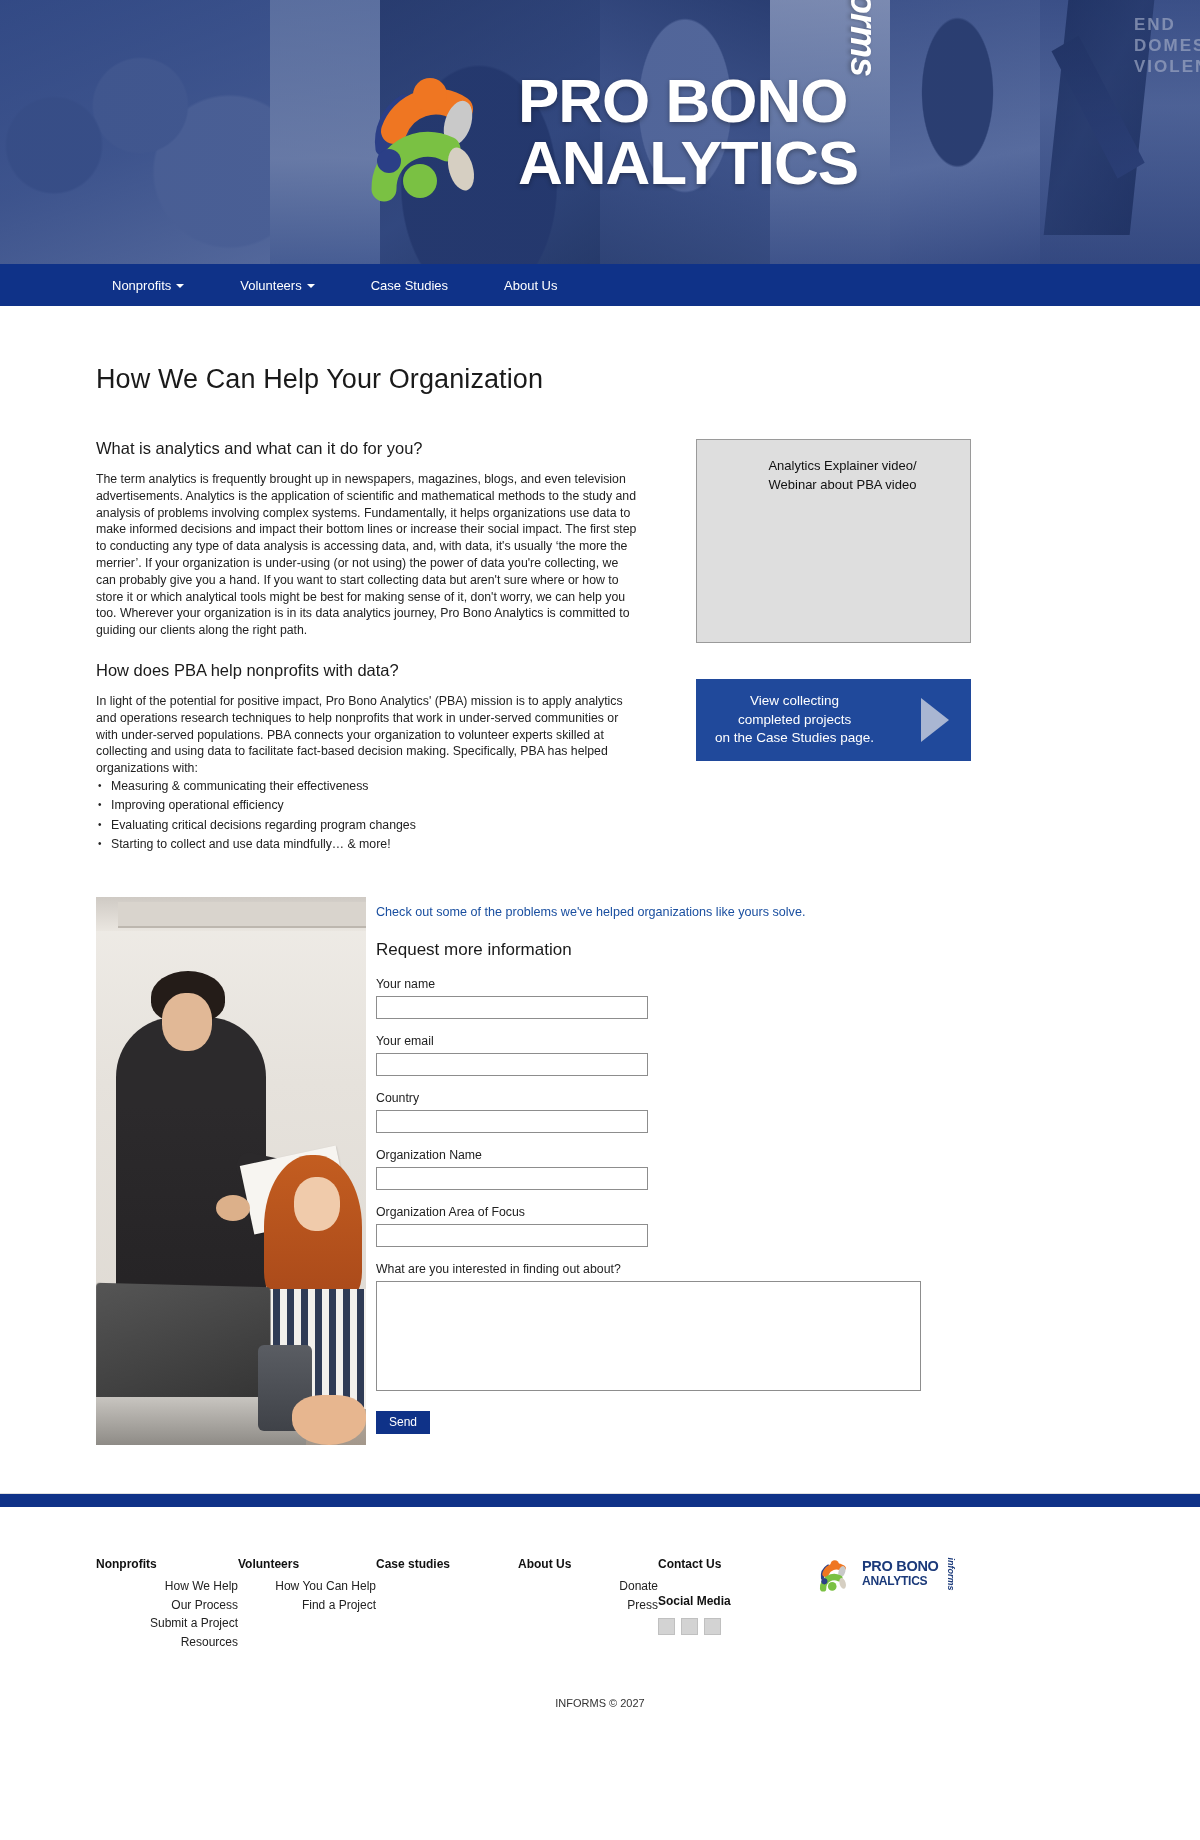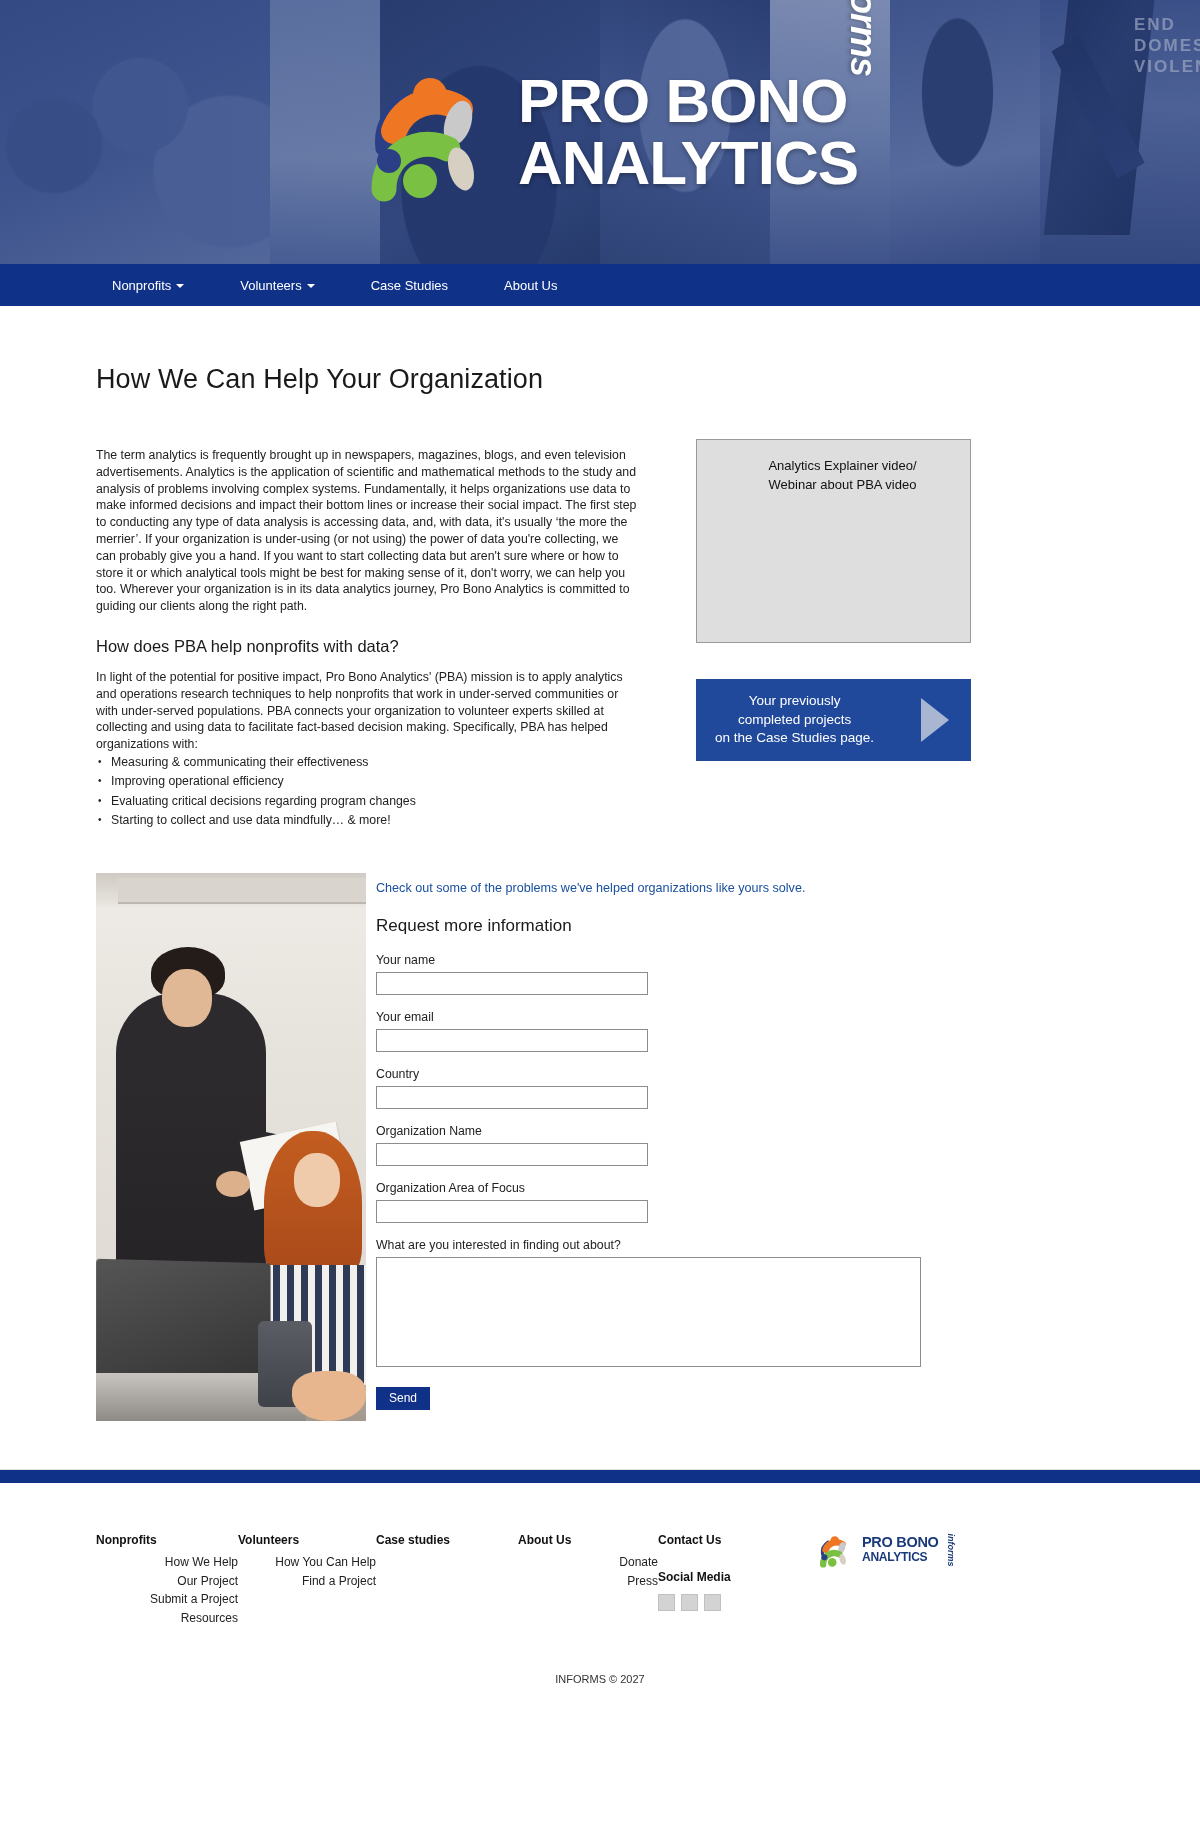--- a/index.html
+++ b/index.html
@@ -355,40 +355,41 @@
   <a class="nav-item" href="#"><span>Case Studies</span></a>
   <a class="nav-item" href="#"><span>About Us</span></a>
 </div>
 
 <div class="page">
   <div class="container">
     <h1 class="page-title">How We Can Help Your Organization</h1>
 
     <div class="two-col">
       <div class="col-left">
+        <h2 class="sect">What is analytics and what can it do for you?</h2>
         <p class="body">The term analytics is frequently brought up in newspapers, magazines, blogs, and even television advertisements. Analytics is the application of scientific and mathematical methods to the study and analysis of problems involving complex systems. Fundamentally, it helps organizations use data to make informed decisions and impact their bottom lines or increase their social impact. The first step to conducting any type of data analysis is accessing data, and, with data, it's usually ‘the more the merrier’. If your organization is under-using (or not using) the power of data you're collecting, we can probably give you a hand. If you want to start collecting data but aren't sure where or how to store it or which analytical tools might be best for making sense of it, don't worry, we can help you too. Wherever your organization is in its data analytics journey, Pro Bono Analytics is committed to guiding our clients along the right path.</p>
 
         <h2 class="sect">How does PBA help nonprofits with data?</h2>
         <p class="body" style="margin-bottom:0">In light of the potential for positive impact, Pro Bono Analytics' (PBA) mission is to apply analytics and operations research techniques to help nonprofits that work in under-served communities or with under-served populations. PBA connects your organization to volunteer experts skilled at collecting and using data to facilitate fact-based decision making. Specifically, PBA has helped organizations with:</p>
         <ul class="bullets">
           <li>Measuring &amp; communicating their effectiveness</li>
           <li>Improving operational efficiency</li>
           <li>Evaluating critical decisions regarding program changes</li>
           <li>Starting to collect and use data mindfully… &amp; more!</li>
         </ul>
       </div>
 
       <div class="col-right">
         <div class="video-box">
           <div>Analytics Explainer video/</div>
           <div>Webinar about PBA video</div>
         </div>
         <div class="cta-box">
           <div class="cta-text">
-            <div>Your previously</div>
+            <div>View collecting</div>
             <div>completed projects</div>
             <div>on the Case Studies page.</div>
           </div>
           <span class="cta-arrow"></span>
         </div>
       </div>
     </div>
 
     <div class="mid">
       <div class="photo">
@@ -446,21 +447,21 @@
       </div>
     </div>
   </div>
 
   <div class="footer-wrap">
     <div class="footer-bar"></div>
     <div class="footer-cols">
       <div class="fcol fc1">
         <div class="fhead">Nonprofits</div>
         <a href="#">How We Help</a>
-        <a href="#">Our Project</a>
+        <a href="#">Our Process</a>
         <a href="#">Submit a Project</a>
         <a href="#">Resources</a>
       </div>
       <div class="fcol fc2">
         <div class="fhead">Volunteers</div>
         <a href="#">How You Can Help</a>
         <a href="#">Find a Project</a>
       </div>
       <div class="fcol fc3">
         <div class="fhead">Case studies</div>

